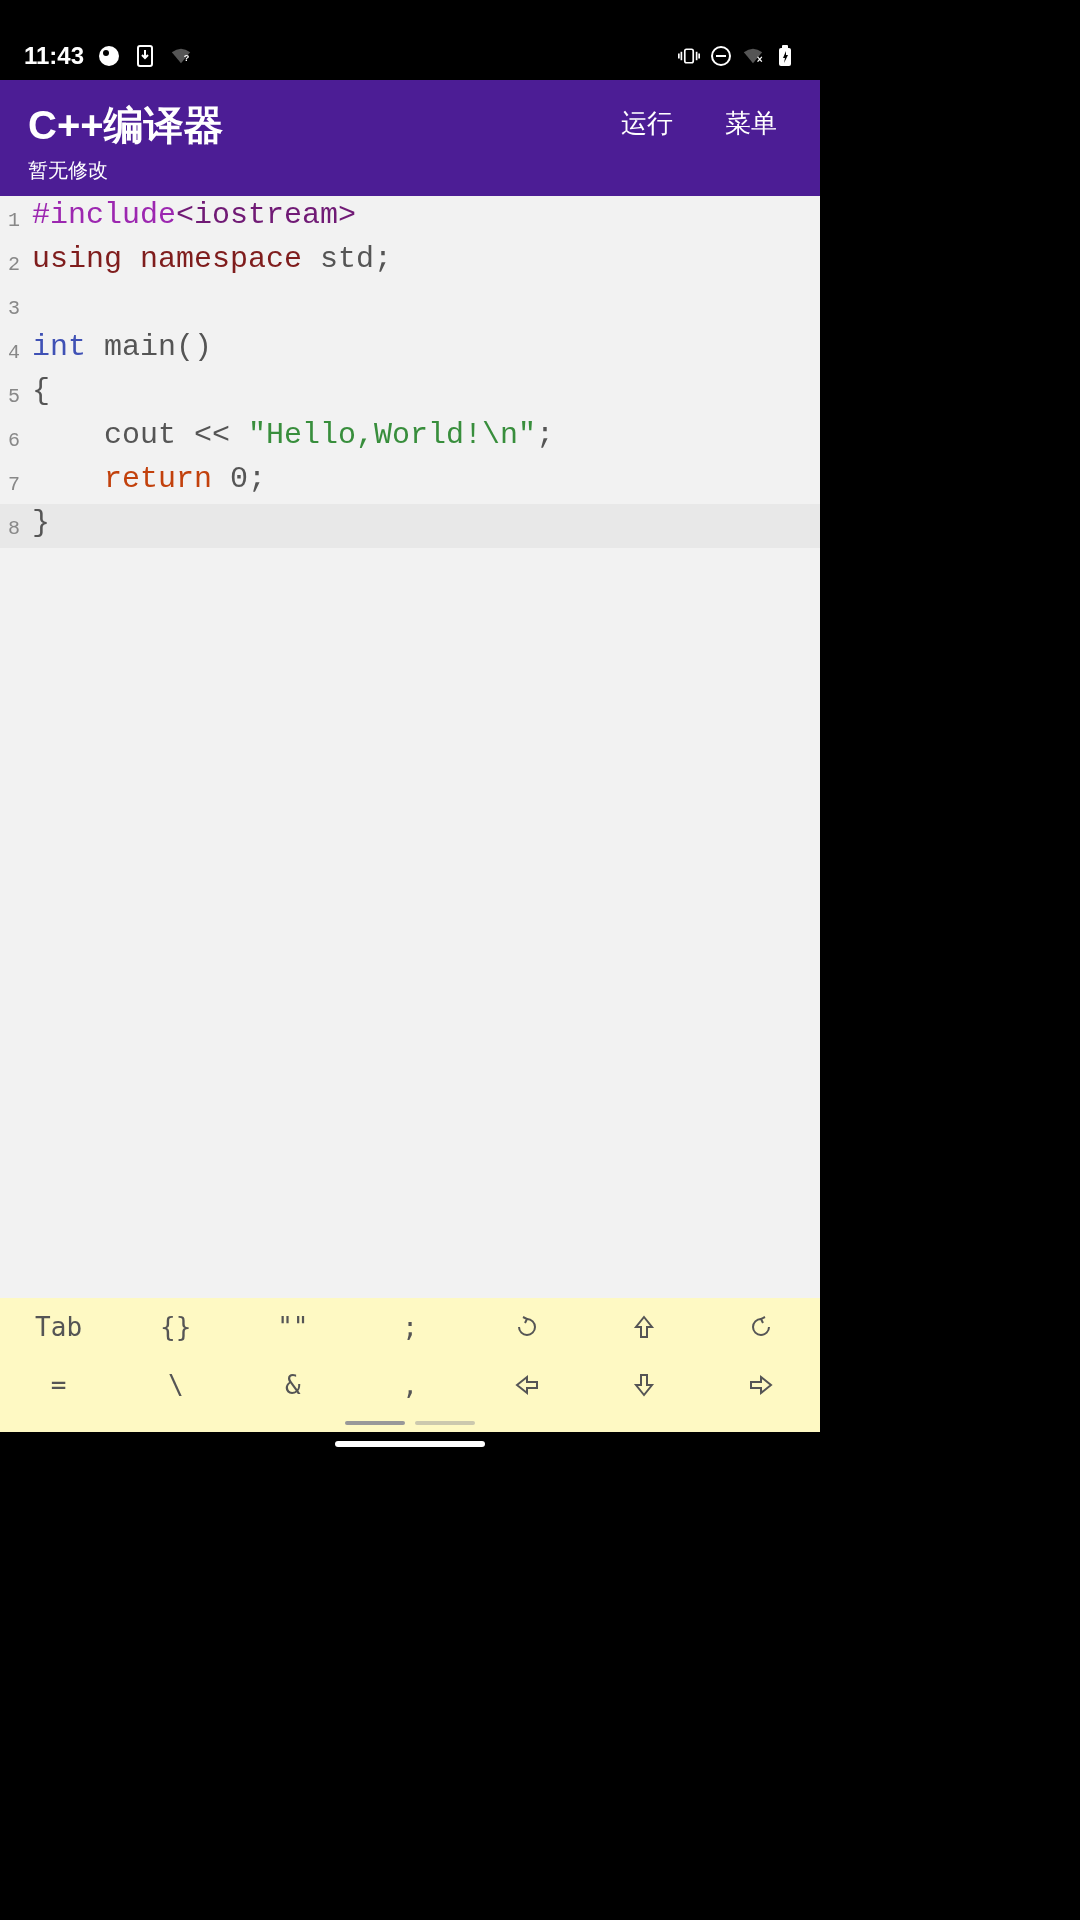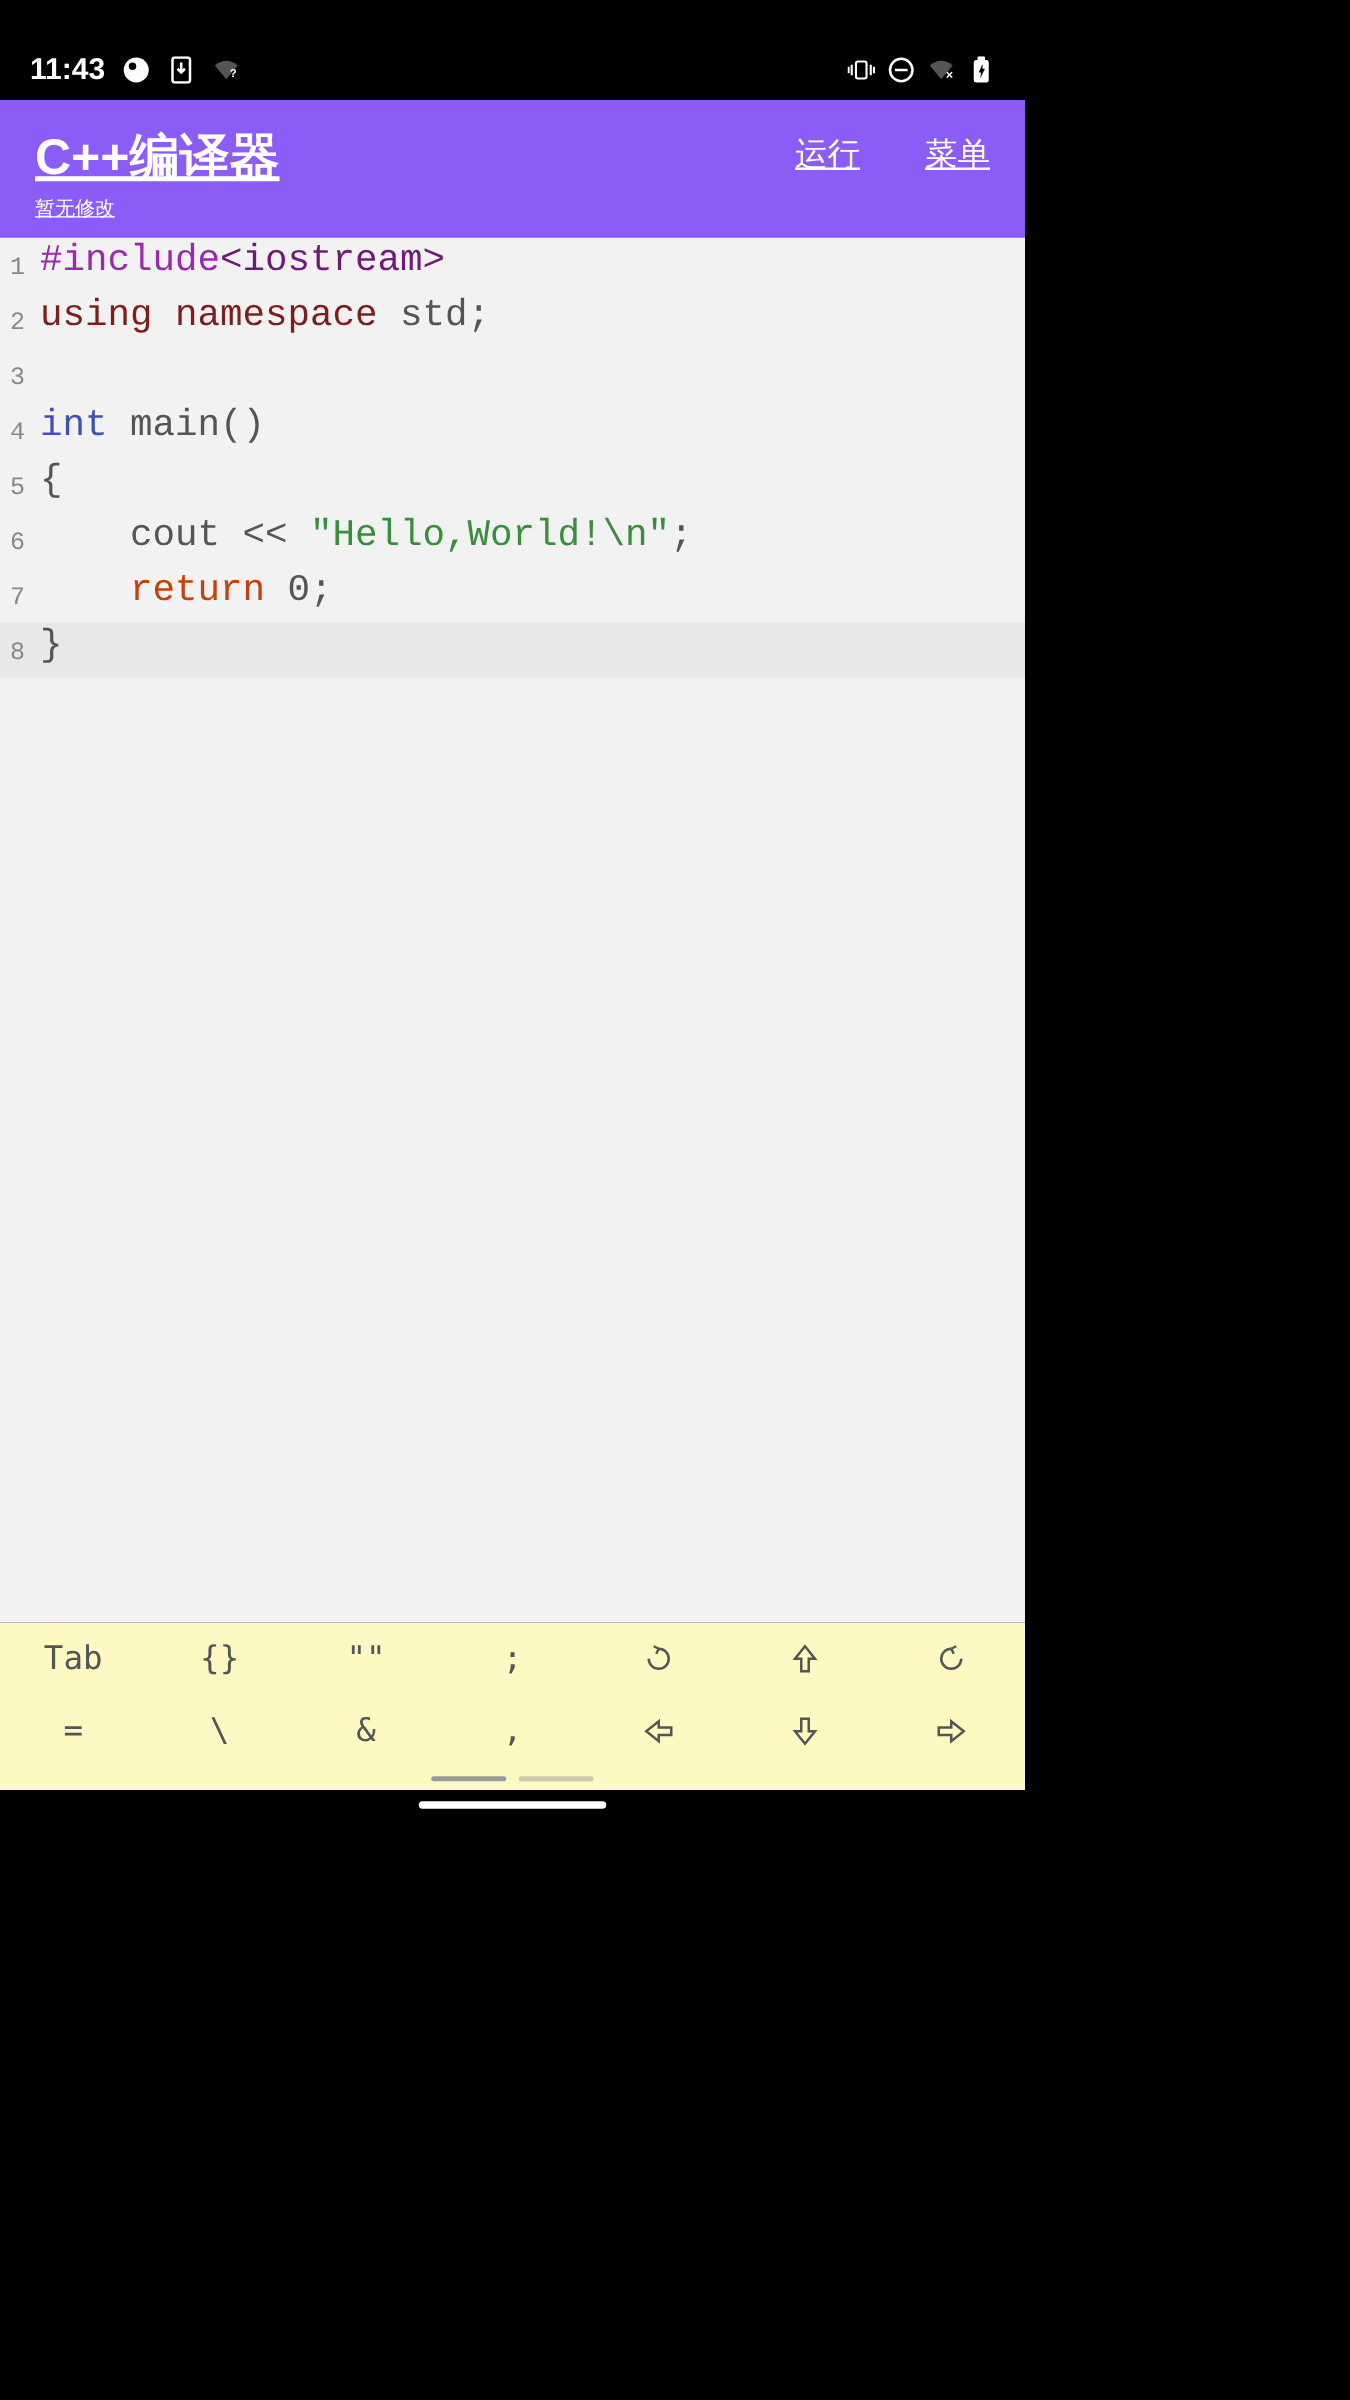--- a/index.html
+++ b/index.html
@@ -21,31 +21,30 @@
       align-items: center;
       padding: 0 24px;
       font-size: 24px;
       font-weight: 600;
       margin-top: 32px;
     }
     .status-left { display: flex; align-items: center; gap: 14px; }
     .status-right { display: flex; align-items: center; gap: 10px; }
     .status-icon { width: 22px; height: 22px; display: inline-flex; align-items: center; justify-content: center; }
     .app-header {
-      background: #8b5cf6;
+      background: #4c1d95;
       color: #fff;
-      padding: 18px 28px 12px 28px;
+      padding: 18px 43px 12px 28px;
       display: flex;
       align-items: flex-start;
       justify-content: space-between;
-      text-decoration: underline;
     }
     .header-left { display: flex; flex-direction: column; gap: 4px; }
     .app-title { font-size: 40px; font-weight: 700; }
-    .app-subtitle { font-size: 16px; font-weight: 400; }
+    .app-subtitle { font-size: 20px; font-weight: 400; }
     .header-right { display: flex; gap: 52px; margin-top: 8px; }
     .header-btn { color: #fff; font-size: 26px; font-weight: 400; cursor: pointer; }
     .editor-area {
       flex: 1;
       background: #F2F2F2;
       overflow-y: auto;
     }
     .code-line {
       display: flex;
       font-family: 'Courier New', monospace;

